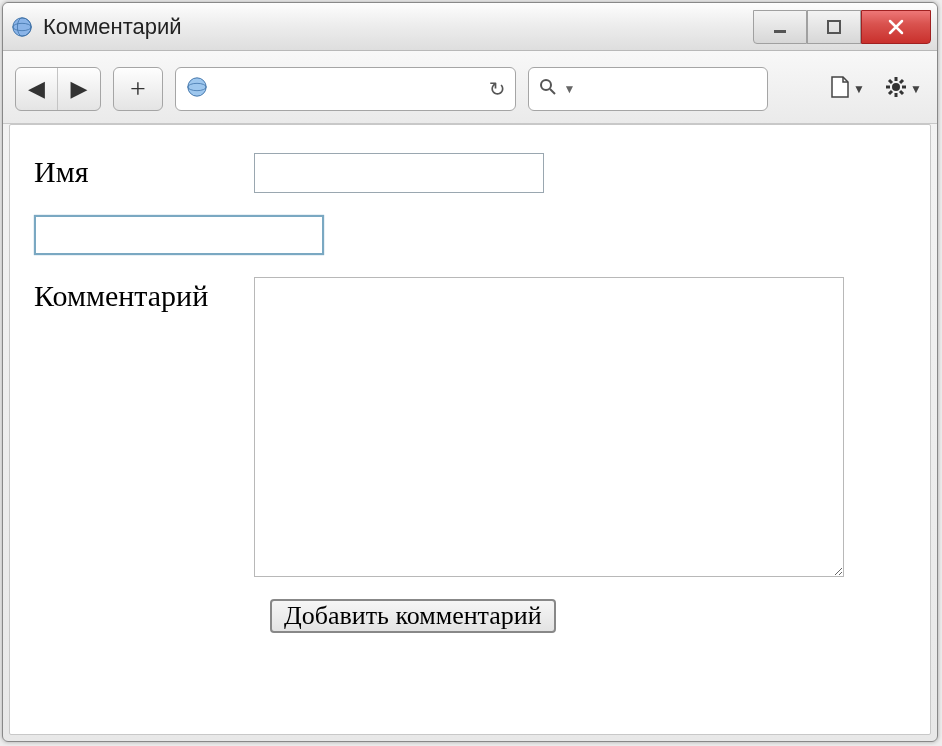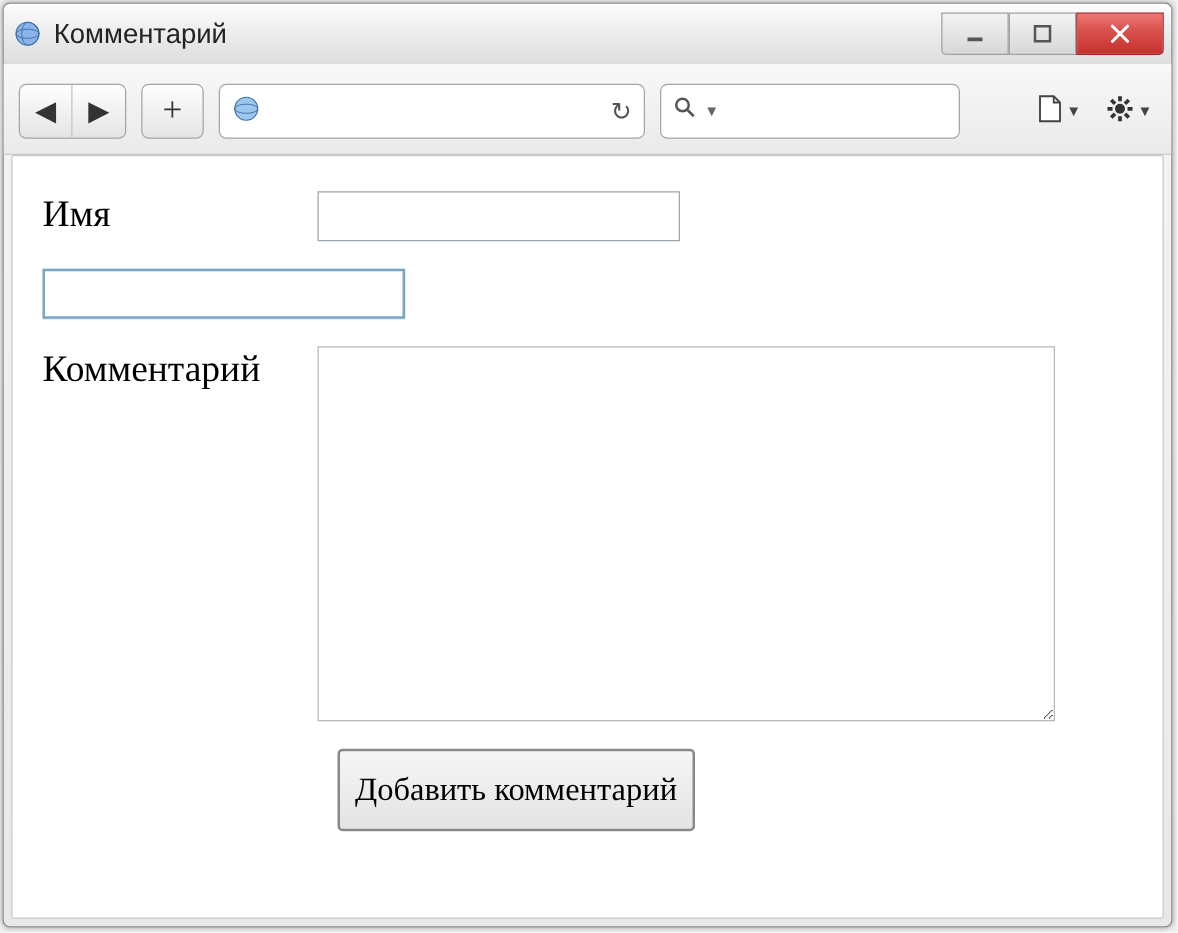--- a/index.html
+++ b/index.html
@@ -209,21 +209,21 @@
       font-family: inherit;
       resize: both;
     }
     .submit-row {
       margin-left: 236px;
       margin-top: 12px;
     }
     .submit-btn {
       font-family: 'Times New Roman', serif;
       font-size: 26px;
-      padding: 16px 12px;
+      padding: 0 12px;
       background: linear-gradient(to bottom, #f6f6f6, #e3e3e3);
       border: 2px solid #888;
       border-radius: 4px;
       cursor: pointer;
     }
   </style>
 </head>
 <body>
 
 <div class="window">

